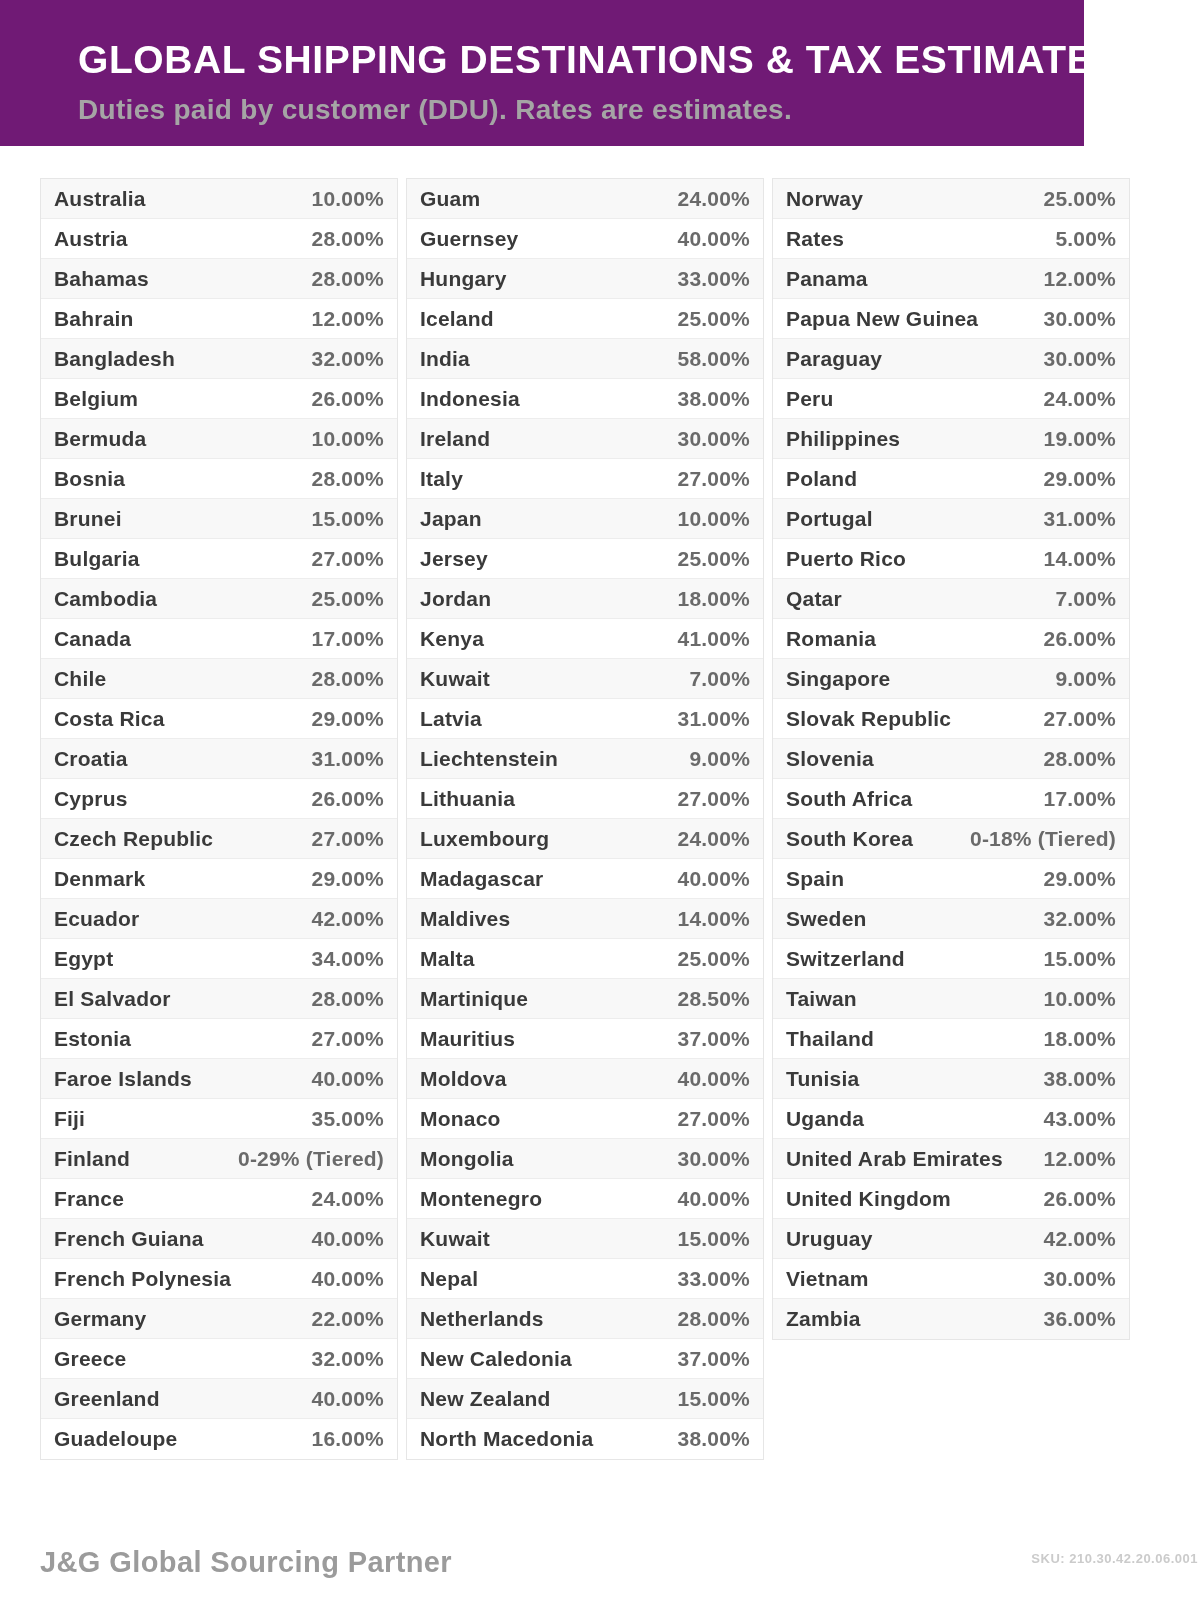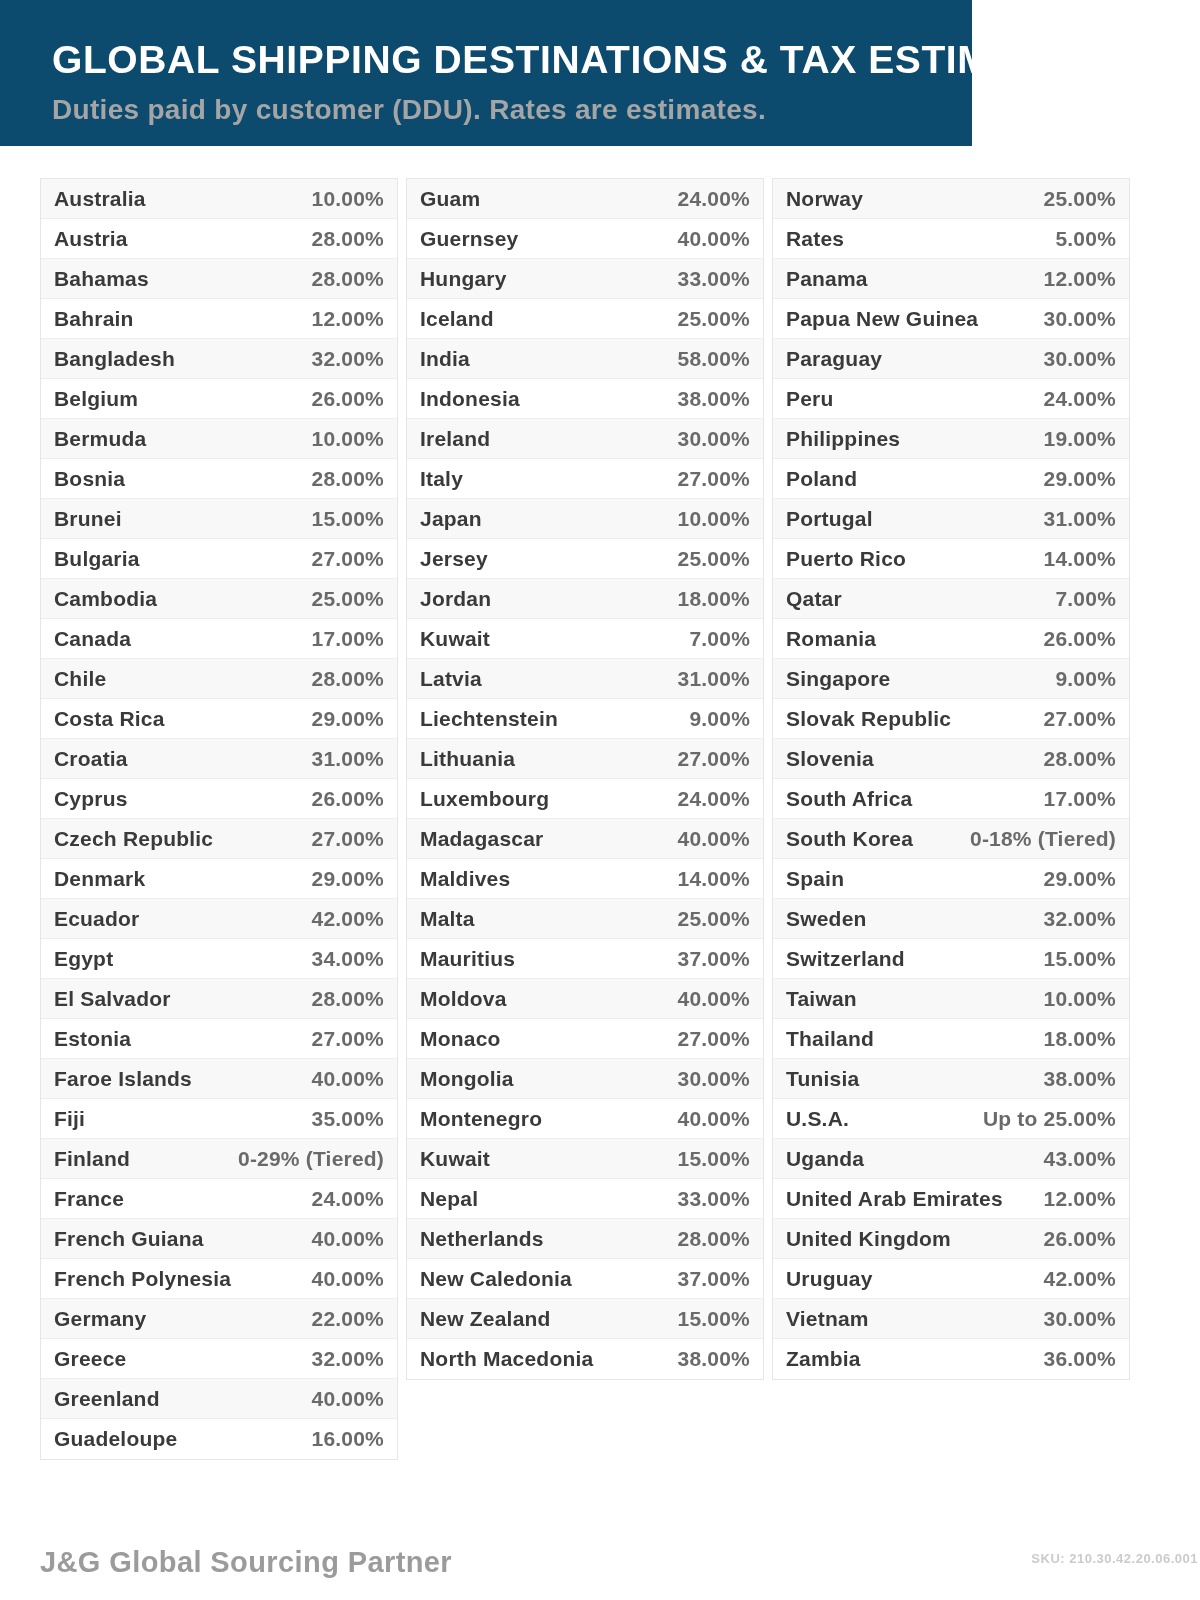--- a/index.html
+++ b/index.html
@@ -5,23 +5,23 @@
   * { margin:0; padding:0; box-sizing:border-box; }
   html,body { width:1200px; height:1600px; }
   body {
     position:relative;
     background:#ffffff;
     font-family:"Liberation Sans","DejaVu Sans",sans-serif;
     overflow:hidden;
   }
   .header {
     position:absolute; top:0; left:0;
-    width:972px; height:146px;
-    background:#0c4a6e;
-    padding:40px 50px 0 52px;
+    width:1084px; height:146px;
+    background:#701a75;
+    padding:40px 50px 0 78px;
   }
   .title {
     color:#ffffff;
     font-size:39px;
     font-weight:700;
     letter-spacing:0.6px;
     line-height:1.0;
     white-space:nowrap;
   }
   .subtitle {
@@ -263,20 +263,24 @@
   </div>
       <div class="row">
     <span class="country">Jersey</span>
     <span class="rate">25.00%</span>
   </div>
       <div class="row">
     <span class="country">Jordan</span>
     <span class="rate">18.00%</span>
   </div>
       <div class="row">
+    <span class="country">Kenya</span>
+    <span class="rate">41.00%</span>
+  </div>
+      <div class="row">
     <span class="country">Kuwait</span>
     <span class="rate">7.00%</span>
   </div>
       <div class="row">
     <span class="country">Latvia</span>
     <span class="rate">31.00%</span>
   </div>
       <div class="row">
     <span class="country">Liechtenstein</span>
     <span class="rate">9.00%</span>
@@ -295,20 +299,24 @@
   </div>
       <div class="row">
     <span class="country">Maldives</span>
     <span class="rate">14.00%</span>
   </div>
       <div class="row">
     <span class="country">Malta</span>
     <span class="rate">25.00%</span>
   </div>
       <div class="row">
+    <span class="country">Martinique</span>
+    <span class="rate">28.50%</span>
+  </div>
+      <div class="row">
     <span class="country">Mauritius</span>
     <span class="rate">37.00%</span>
   </div>
       <div class="row">
     <span class="country">Moldova</span>
     <span class="rate">40.00%</span>
   </div>
       <div class="row">
     <span class="country">Monaco</span>
     <span class="rate">27.00%</span>
@@ -431,24 +439,20 @@
     <span class="country">Taiwan</span>
     <span class="rate">10.00%</span>
   </div>
       <div class="row">
     <span class="country">Thailand</span>
     <span class="rate">18.00%</span>
   </div>
       <div class="row">
     <span class="country">Tunisia</span>
     <span class="rate">38.00%</span>
-  </div>
-      <div class="row">
-    <span class="country">U.S.A.</span>
-    <span class="rate">Up to 25.00%</span>
   </div>
       <div class="row">
     <span class="country">Uganda</span>
     <span class="rate">43.00%</span>
   </div>
       <div class="row">
     <span class="country">United Arab Emirates</span>
     <span class="rate">12.00%</span>
   </div>
       <div class="row">

